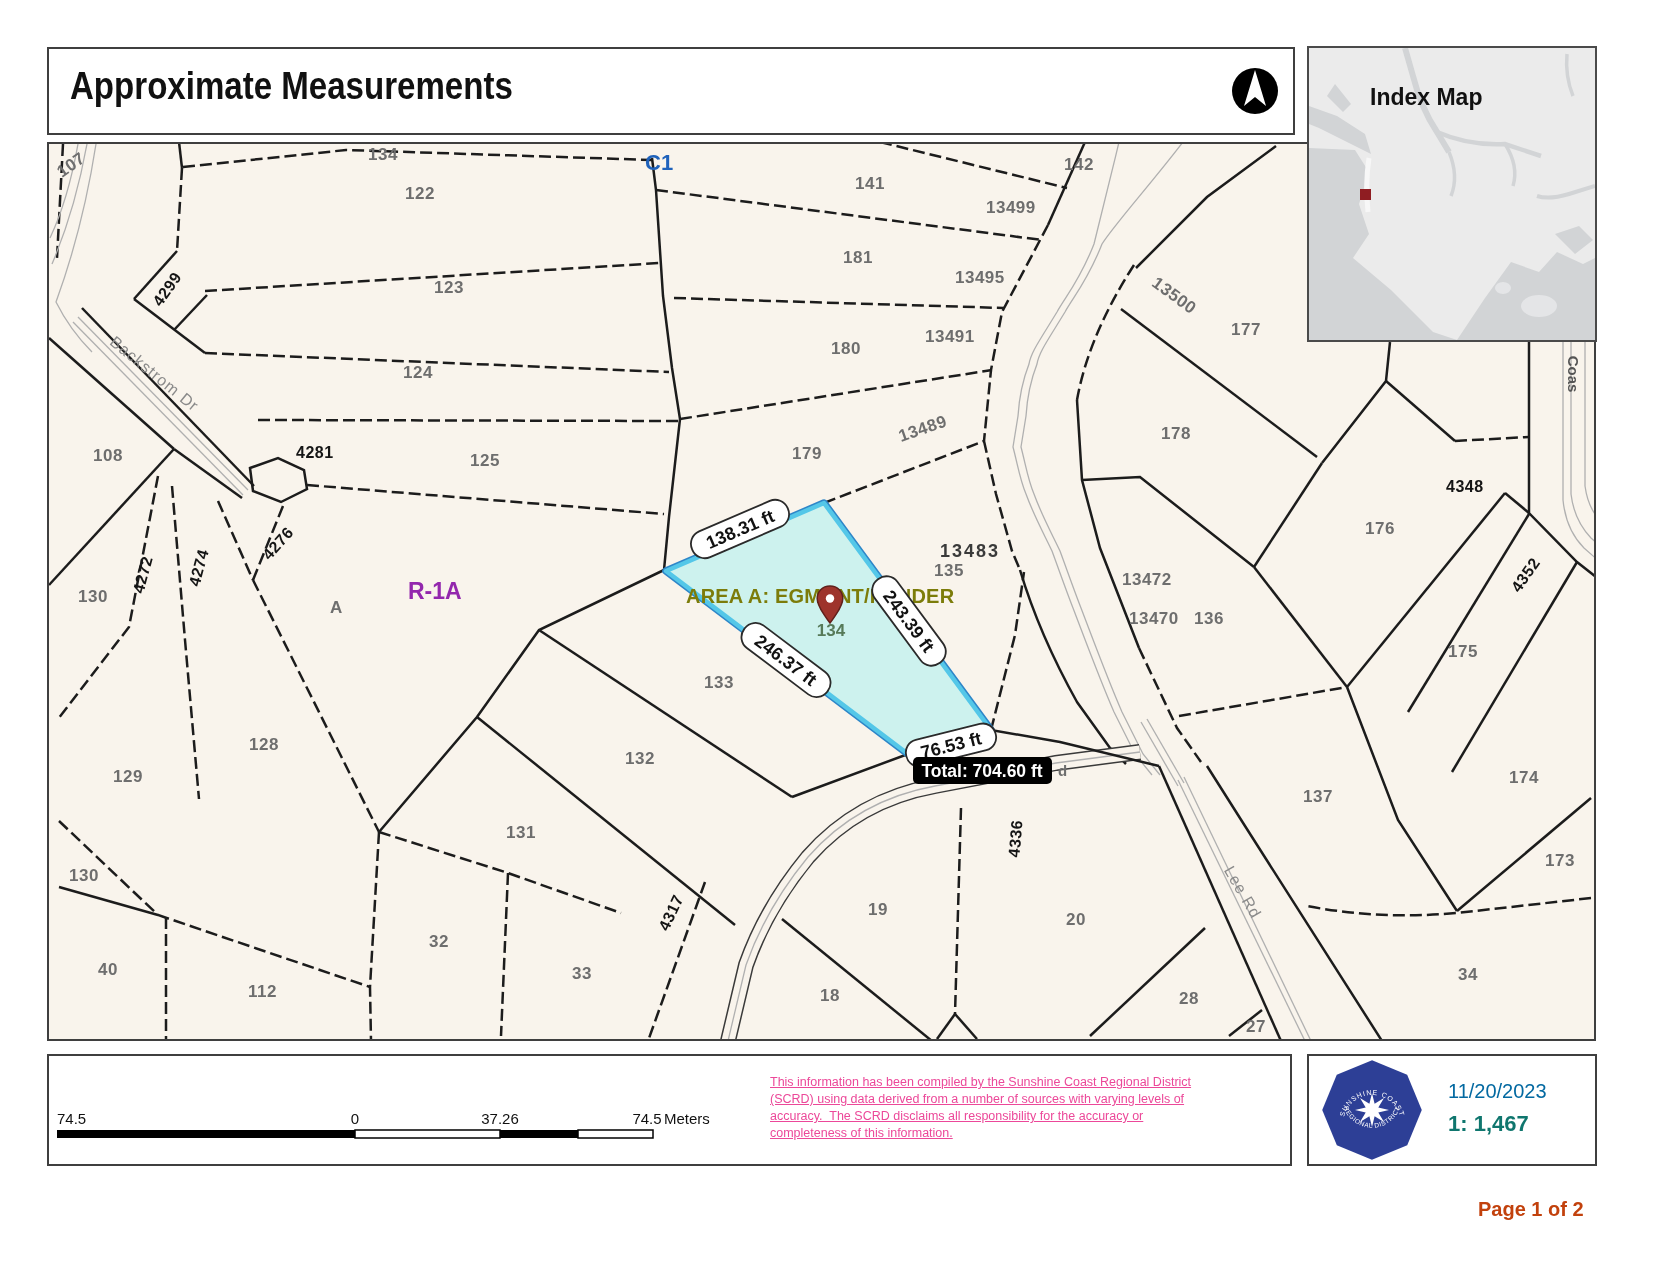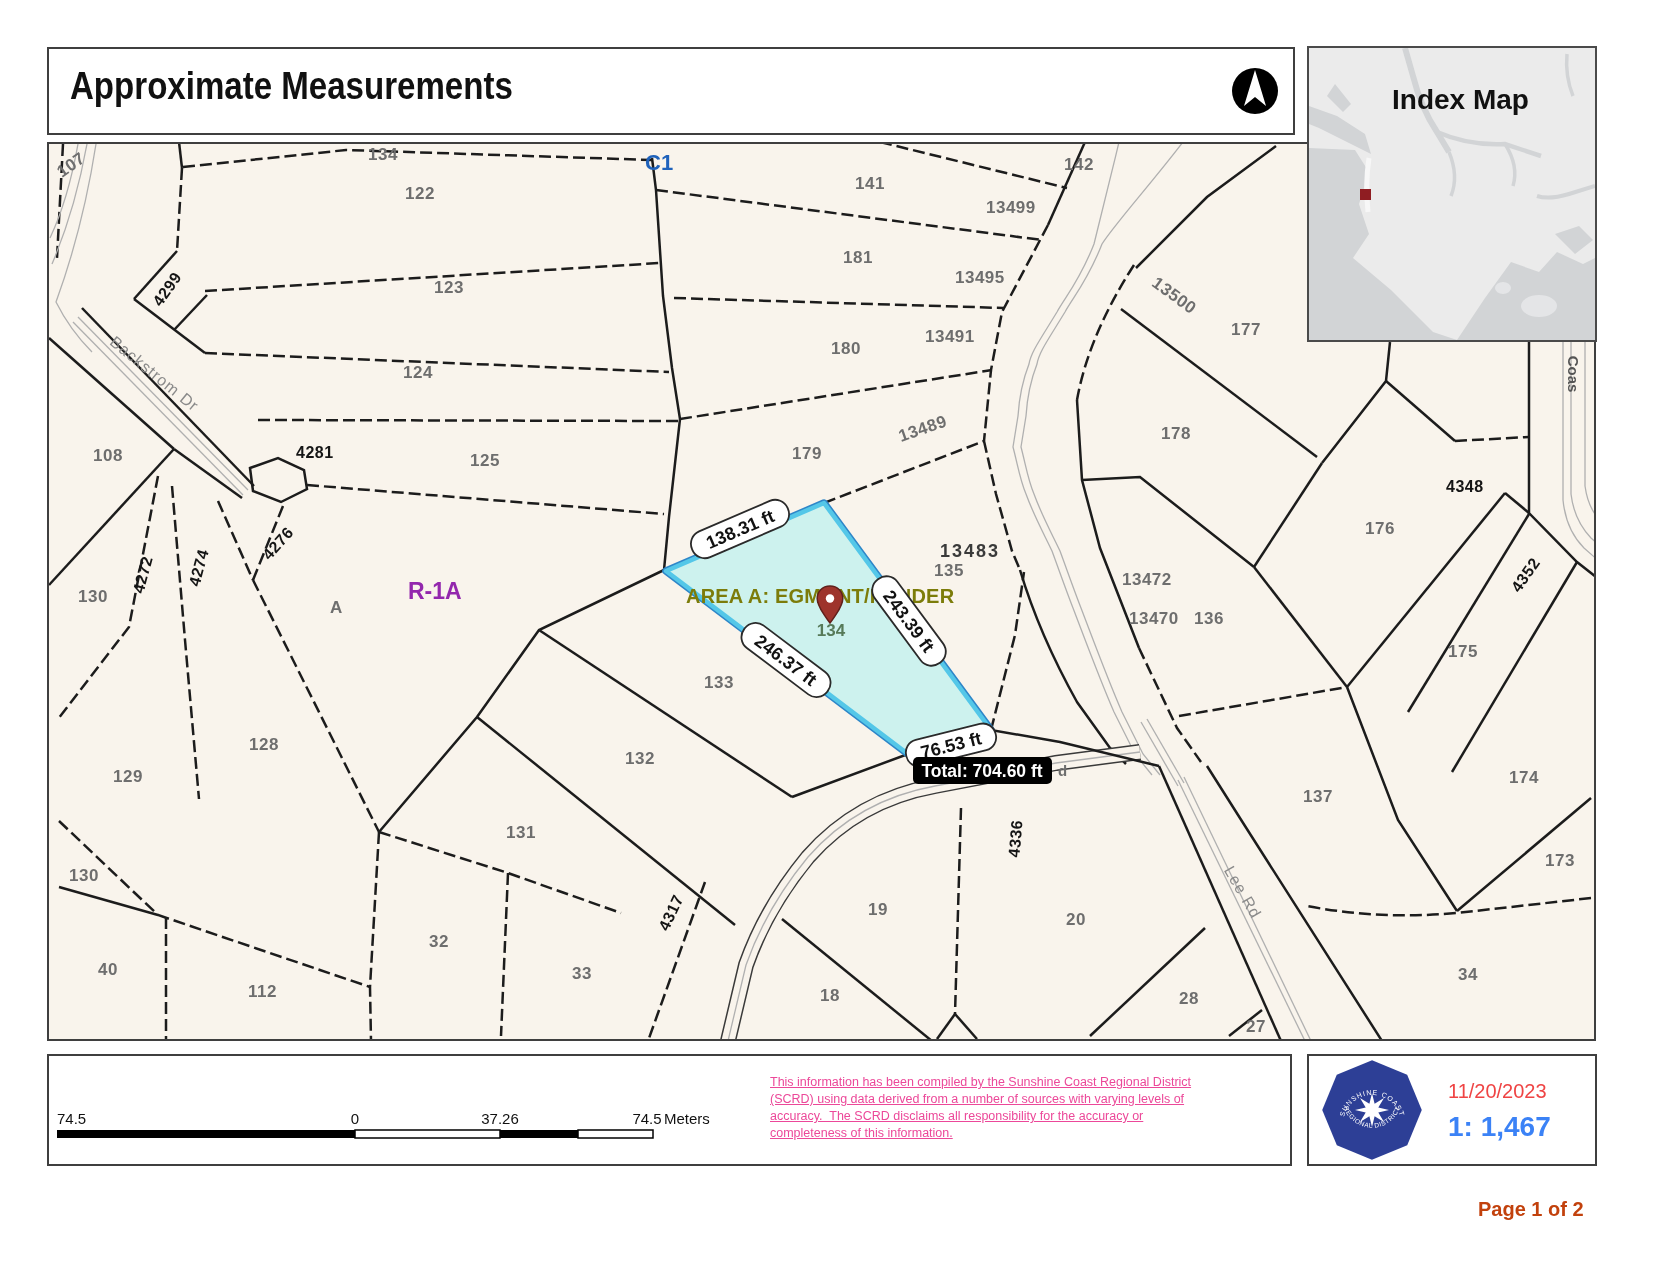--- a/index.html
+++ b/index.html
@@ -332,21 +332,21 @@
 </g>
 
 <path d="M60,110 Q56,136 59,164" stroke="#f7f7f7" stroke-width="5" fill="none"></path>
 
 <ellipse cx="230" cy="258" rx="18" ry="11" fill="#e4e5e7"></ellipse>
 <ellipse cx="194" cy="240" rx="8" ry="6" fill="#e4e5e7"></ellipse>
 
 <rect x="51" y="141" width="11" height="11" fill="#8f1d22"></rect>
 </svg>
 
-<div style="position:absolute;left:1370px;top:84px;font-size:28px;font-weight:bold;color:#111;margin-left:22px;">Index Map</div>
+<div style="position:absolute;left:1370px;top:84px;font-size:23px;font-weight:bold;color:#111;">Index Map</div>
 
 <div class="box" style="left:47px;top:1054px;width:1245px;height:112px;"></div>
 
 <svg style="position:absolute;left:47px;top:1054px;" width="720" height="112" viewBox="0 0 720 112">
   <text x="10" y="70" font-size="15" fill="#111">74.5</text>
   <text x="308" y="70" text-anchor="middle" font-size="15" fill="#111">0</text>
   <text x="453" y="70" text-anchor="middle" font-size="15" fill="#111">37.26</text>
   <text x="600" y="70" text-anchor="middle" font-size="15" fill="#111">74.5</text>
   <text x="617" y="70" font-size="15" fill="#111">Meters</text>
   <rect x="10" y="76" width="298" height="8" fill="#000"></rect>
@@ -368,17 +368,17 @@
     <polygon points="0.0,-17.0 2.6,-6.3 12.0,-12.0 6.3,-2.6 17.0,0.0 6.3,2.6 12.0,12.0 2.6,6.3 0.0,17.0 -2.6,6.3 -12.0,12.0 -6.3,2.6 -17.0,0.0 -6.3,-2.6 -12.0,-12.0 -2.6,-6.3"></polygon>
   </g>
   <defs>
     <path id="arcT" d="M -28 7 A 28.8 28.8 0 0 1 28 7"></path>
     <path id="arcB" d="M -29 -6 A 29.6 29.6 0 0 0 29 -6"></path>
   </defs>
   <text font-size="7" fill="#fff" letter-spacing="1"><textPath href="#arcT" startOffset="50%" text-anchor="middle">SUNSHINE COAST</textPath></text>
   <text font-size="6.5" fill="#fff" letter-spacing="0.5"><textPath href="#arcB" startOffset="50%" text-anchor="middle">REGIONAL DISTRICT</textPath></text>
 </svg>
 
-<div style="position:absolute;left:1448px;top:1080px;font-size:20px;color:#ef4444;">11/20/2023</div>
-
-<div style="position:absolute;left:1448px;top:1111px;font-size:28px;font-weight:bold;color:#3b82f6;">1: 1,467</div>
+<div style="position:absolute;left:1448px;top:1080px;font-size:20px;color:#0369a1;">11/20/2023</div>
+
+<div style="position:absolute;left:1448px;top:1111px;font-size:22px;font-weight:bold;color:#0f766e;">1: 1,467</div>
 
 <div style="position:absolute;left:1478px;top:1198px;font-size:20px;font-weight:bold;color:#c2410c;">Page 1 of 2</div>
 
 </body></html>

